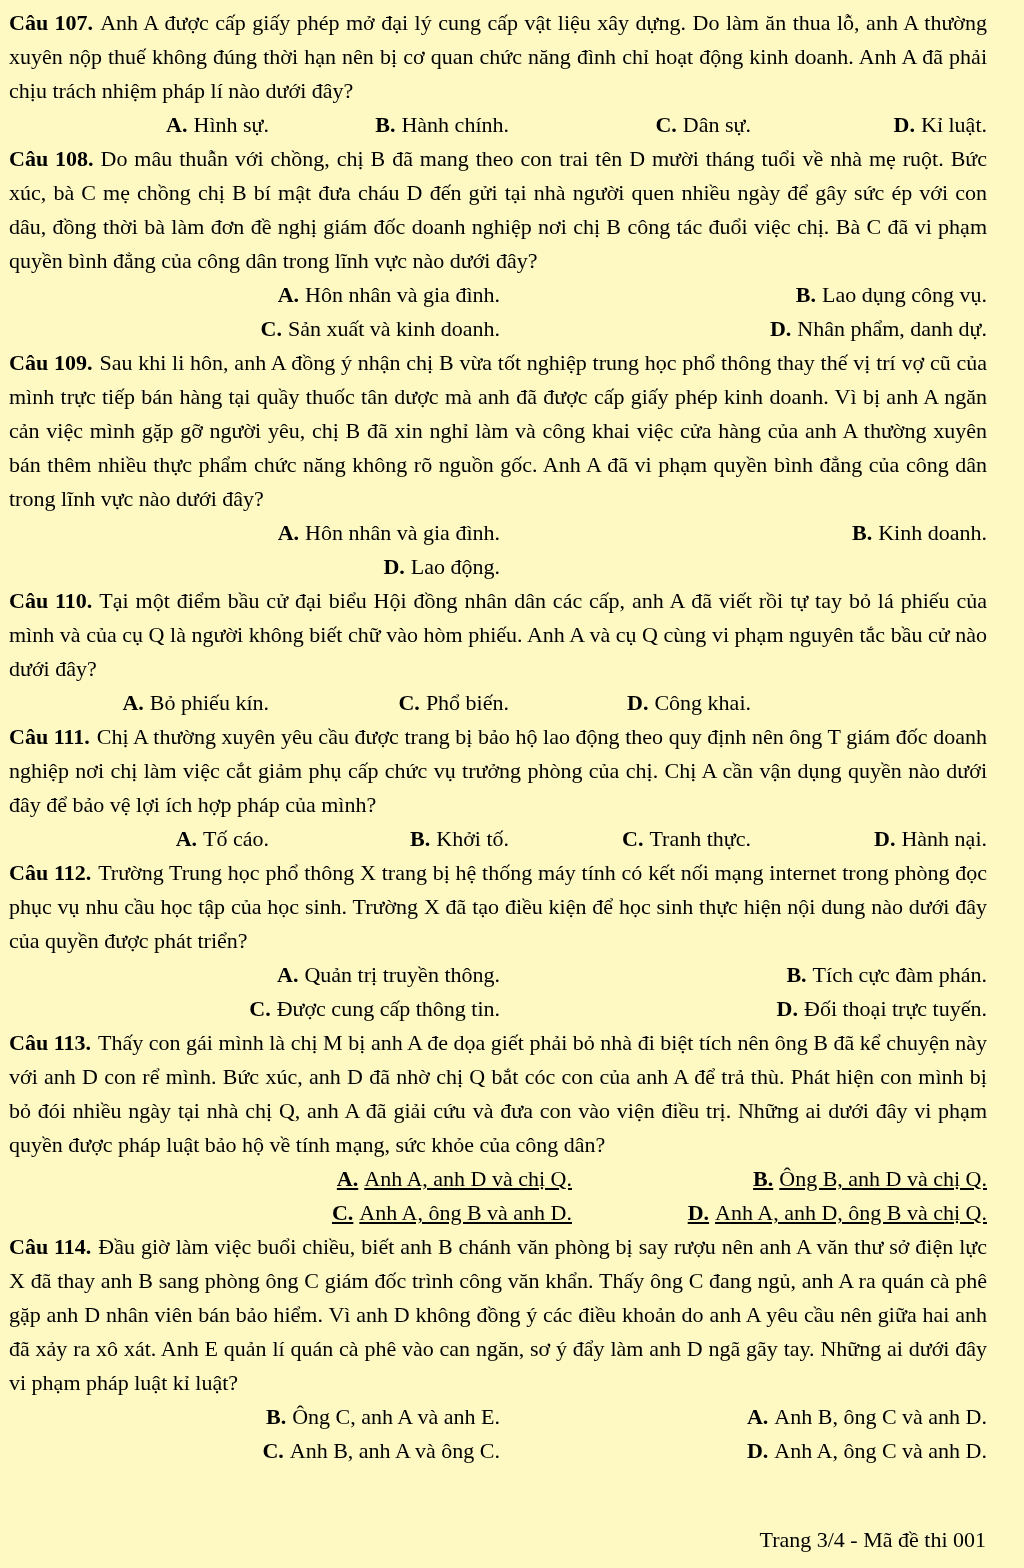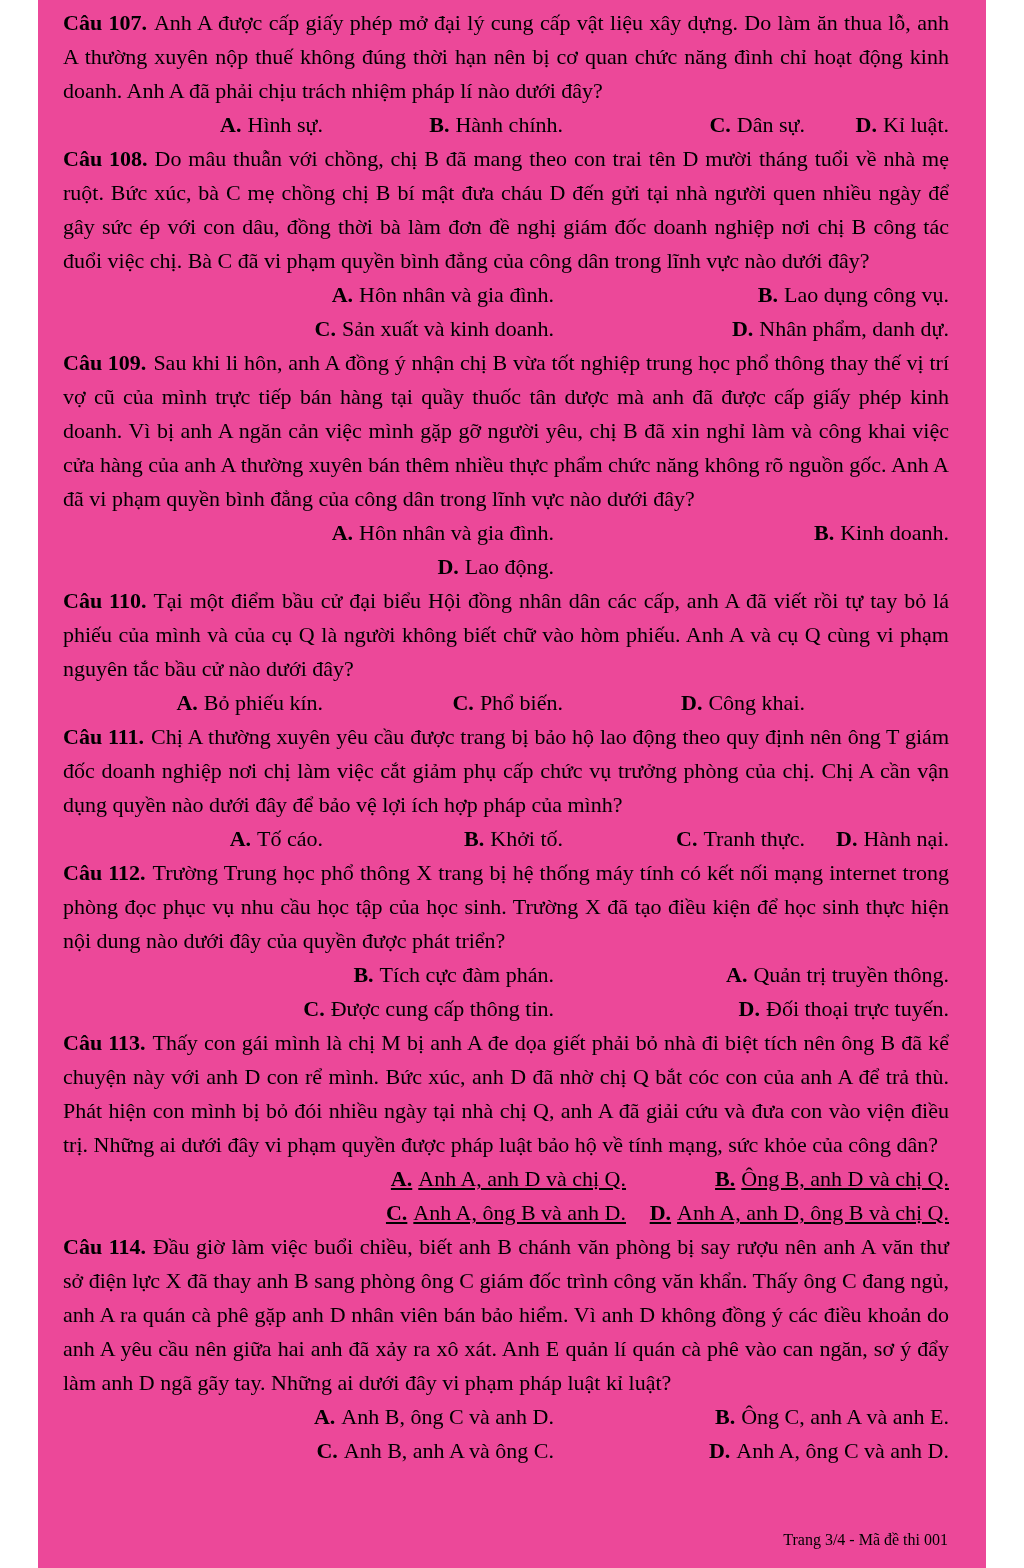--- a/index.html
+++ b/index.html
@@ -1,43 +1,43 @@
 <!DOCTYPE html>
 <html lang="vi"><head>
 <meta charset="utf-8">
 <style>
   * { box-sizing: border-box; }
   html, body { margin: 0; padding: 0; background: #ffffff; }
   .page {
     position: relative;
-    width: 948px;
+    width: 1024px;
     height: 1568px;
     margin: 0 auto;
-    background: #ec4899;
+    background: #fef9c3;
     color: #000000;
     font-family: "Liberation Serif", "DejaVu Serif", serif;
     font-size: 22px;
     line-height: 34px;
-    padding: 6px 37px 0 25px;
+    padding: 6px 37px 0 9px;
     overflow: hidden;
   }
   .question { margin: 0; }
   .q-text { margin: 0; text-align: justify; }
   .q-num { font-weight: bold; margin-right: 7px; }
   .opts { padding-left: 18px; display: grid; text-align: right; }
   .opts-4 { grid-template-columns: 242px 240px 242px 1fr; }
   .opts-2 { grid-template-columns: 473px 1fr; }
   .opts-2.wide { grid-template-columns: 545px 1fr; text-decoration: underline; }
   .opt { white-space: nowrap; overflow: visible; }
   .opt b { font-weight: bold; margin-right: 6px; }
   .page-footer {
     position: absolute;
     right: 38px;
     bottom: 14px;
-    font-size: 16px;
+    font-size: 22px;
     line-height: 28px;
     text-align: right;
   }
 </style>
 </head>
 <body>
 
 <div class="page">
 
   <section class="question">
@@ -84,42 +84,42 @@
       <span class="opt"><b>A.</b><span>Tố cáo.</span></span>
       <span class="opt"><b>B.</b><span>Khởi tố.</span></span>
       <span class="opt"><b>C.</b><span>Tranh thực.</span></span>
       <span class="opt"><b>D.</b><span>Hành nại.</span></span>
     </div>
   </section>
 
   <section class="question">
     <p class="q-text"><b class="q-num">Câu 112.</b><span>Trường Trung học phổ thông X trang bị hệ thống máy tính có kết nối mạng internet trong phòng đọc phục vụ nhu cầu học tập của học sinh. Trường X đã tạo điều kiện để học sinh thực hiện nội dung nào dưới đây của quyền được phát triển?</span></p>
     <div class="opts opts-2">
+      <span class="opt"><b>A.</b><span>Quản trị truyền thông.</span></span>
       <span class="opt"><b>B.</b><span>Tích cực đàm phán.</span></span>
-      <span class="opt"><b>A.</b><span>Quản trị truyền thông.</span></span>
       <span class="opt"><b>C.</b><span>Được cung cấp thông tin.</span></span>
       <span class="opt"><b>D.</b><span>Đối thoại trực tuyến.</span></span>
     </div>
   </section>
 
   <section class="question">
     <p class="q-text"><b class="q-num">Câu 113.</b><span>Thấy con gái mình là chị M bị anh A đe dọa giết phải bỏ nhà đi biệt tích nên ông B đã kể chuyện này với anh D con rể mình. Bức xúc, anh D đã nhờ chị Q bắt cóc con của anh A để trả thù. Phát hiện con mình bị bỏ đói nhiều ngày tại nhà chị Q, anh A đã giải cứu và đưa con vào viện điều trị. Những ai dưới đây vi phạm quyền được pháp luật bảo hộ về tính mạng, sức khỏe của công dân?</span></p>
     <div class="opts opts-2 wide">
       <span class="opt"><b>A.</b><span>Anh A, anh D và chị Q.</span></span>
       <span class="opt"><b>B.</b><span>Ông B, anh D và chị Q.</span></span>
       <span class="opt"><b>C.</b><span>Anh A, ông B và anh D.</span></span>
       <span class="opt"><b>D.</b><span>Anh A, anh D, ông B và chị Q.</span></span>
     </div>
   </section>
 
   <section class="question">
     <p class="q-text"><b class="q-num">Câu 114.</b><span>Đầu giờ làm việc buổi chiều, biết anh B chánh văn phòng bị say rượu nên anh A văn thư sở điện lực X đã thay anh B sang phòng ông C giám đốc trình công văn khẩn. Thấy ông C đang ngủ, anh A ra quán cà phê gặp anh D nhân viên bán bảo hiểm. Vì anh D không đồng ý các điều khoản do anh A yêu cầu nên giữa hai anh đã xảy ra xô xát. Anh E quản lí quán cà phê vào can ngăn, sơ ý đẩy làm anh D ngã gãy tay. Những ai dưới đây vi phạm pháp luật kỉ luật?</span></p>
     <div class="opts opts-2">
+      <span class="opt"><b>B.</b><span>Ông C, anh A và anh E.</span></span>
       <span class="opt"><b>A.</b><span>Anh B, ông C và anh D.</span></span>
-      <span class="opt"><b>B.</b><span>Ông C, anh A và anh E.</span></span>
       <span class="opt"><b>C.</b><span>Anh B, anh A và ông C.</span></span>
       <span class="opt"><b>D.</b><span>Anh A, ông C và anh D.</span></span>
     </div>
   </section>
 
   <div class="page-footer">
     <span>Trang 3/4 - Mã đề thi 001</span>
   </div>
 
 </div>

